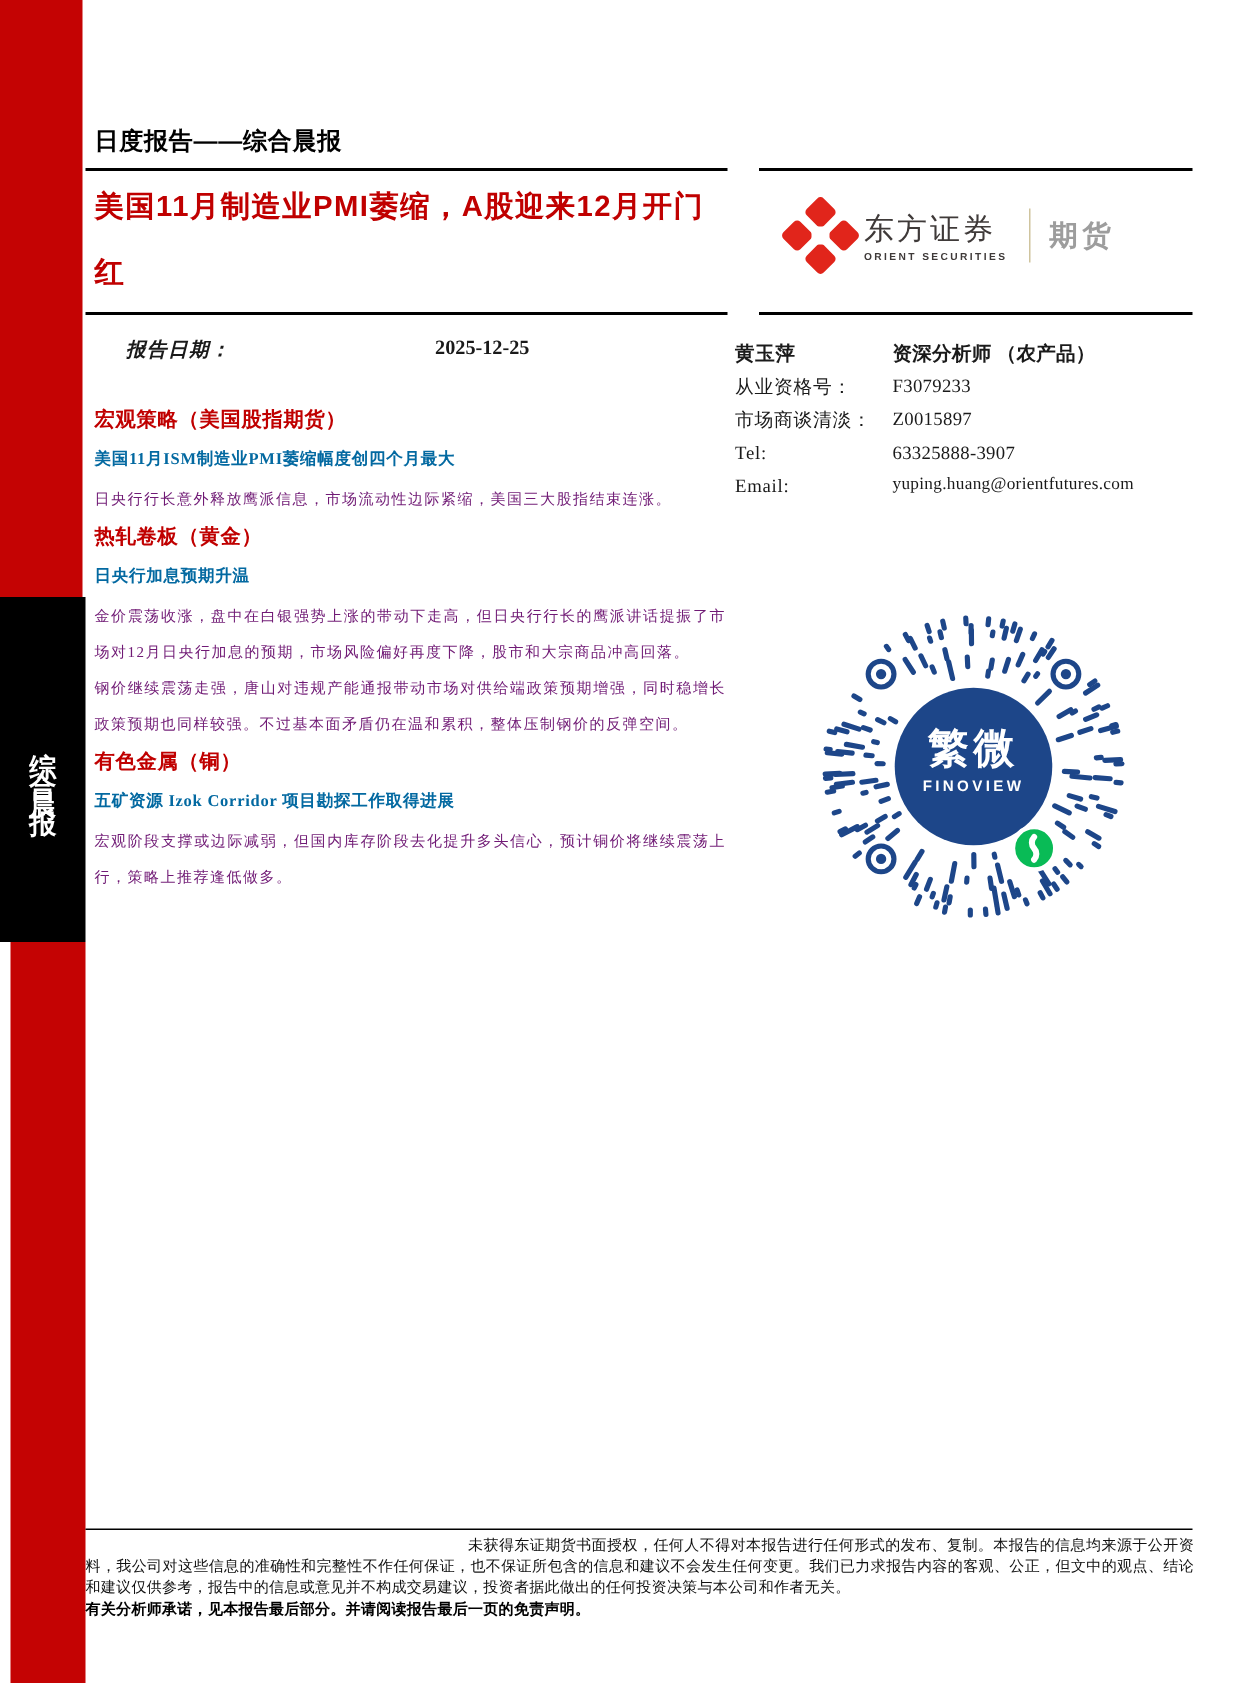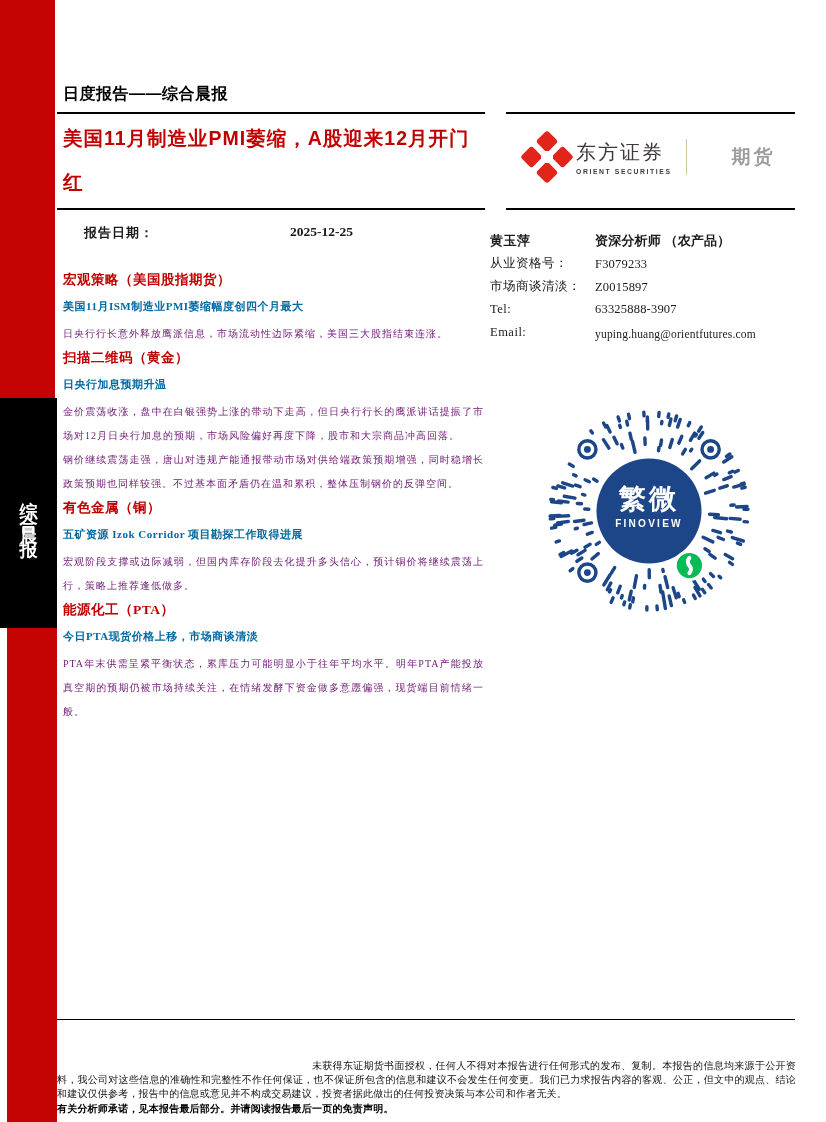--- a/index.html
+++ b/index.html
@@ -18,55 +18,55 @@
   .bar-bottom{position:absolute;left:7px;top:628px;width:50px;height:494px;background:var(--bar-red);}
   
   .rule{position:absolute;background:#000;height:2px;}
   .rule-thin{position:absolute;background:#000;height:1px;}
   
   .report-type{position:absolute;left:63px;top:84px;font-family:"Liberation Sans",sans-serif;
                font-weight:bold;font-size:16px;color:#000;letter-spacing:.5px;}
   .page-title{position:absolute;left:63px;top:116px;width:424px;
               font-family:"Liberation Sans",sans-serif;font-weight:bold;font-size:19.5px;
               line-height:44px;color:var(--title-red);letter-spacing:1px;}
-  .date-label{position:absolute;left:84px;top:224px;font-weight:bold;font-size:13px;letter-spacing:1px;}
+  .date-label{position:absolute;left:84px;top:224px;font-weight:bold;font-size:13px;letter-spacing:1px;font-style:italic;}
   .date-value{position:absolute;left:290px;top:224px;font-weight:bold;font-size:13.5px;}
   
   .brand{position:absolute;left:528px;top:138px;display:flex;align-items:center;}
   .logo-diamond{width:38px;height:38px;position:relative;transform:rotate(45deg);flex:0 0 auto;}
   .logo-diamond i{position:absolute;width:16px;height:16px;background:var(--logo-red);border-radius:3px;}
   .logo-diamond i:nth-child(1){left:0;top:0;}
   .logo-diamond i:nth-child(2){right:0;top:0;}
   .logo-diamond i:nth-child(3){left:0;bottom:0;}
   .logo-diamond i:nth-child(4){right:0;bottom:0;}
   .logo-diamond b{position:absolute;left:13px;top:13px;width:12px;height:12px;background:#fff;transform:rotate(45deg);}
   .brand-text{margin-left:10px;display:flex;flex-direction:column;}
   .brand-cn{font-family:"Liberation Sans",sans-serif;font-weight:normal;font-size:20px;color:#3f3a39;letter-spacing:2px;}
   .brand-en{font-family:"Liberation Sans",sans-serif;font-weight:bold;font-size:6.8px;color:#3f3a39;letter-spacing:1.6px;margin-top:2px;}
   .brand-sep{width:1px;height:36px;background:#cfc49e;margin:0 13px 0 14px;}
-  .brand-unit{font-family:"Liberation Sans",sans-serif;font-weight:bold;font-size:19px;color:#9d9d9d;letter-spacing:3px;margin-left:32px;}
+  .brand-unit{font-family:"Liberation Sans",sans-serif;font-weight:bold;font-size:19px;color:#9d9d9d;letter-spacing:3px;}
   
   .analyst{position:absolute;left:490px;top:227px;width:300px;font-size:12.5px;}
-  .a-row{display:flex;height:22.5px;align-items:flex-end;}
+  .a-row{display:flex;height:22.5px;align-items:flex-start;}
   .a-row .lbl{width:105px;flex:0 0 auto;letter-spacing:.5px;}
   .a-row.name .lbl,.a-row.name .val{font-weight:bold;font-size:13px;}
   .a-row .val{letter-spacing:.2px;}
   .a-row.email .val{font-size:11.5px;}
   
   .sections{position:absolute;left:63px;top:268px;width:421px;}
   .sec-cat{font-size:13.5px;font-weight:bold;color:var(--title-red);line-height:20px;margin:2px 0 6px;letter-spacing:.5px;}
   .sec-head{font-size:11px;font-weight:bold;color:#0369a1;line-height:20px;margin:0 0 6px;letter-spacing:.5px;}
   .sec-body{font-size:10px;line-height:24px;margin:0;text-align:justify;letter-spacing:1px;color:#701a75;}
   
   .qr-wrap{position:absolute;left:548px;top:410px;width:202px;height:202px;}
   .qr-caption{position:absolute;left:486px;top:619px;width:306px;font-size:12.5px;letter-spacing:.5px;color:#111;}
   
   .footer{position:absolute;left:57px;top:1024px;width:739px;font-size:10px;line-height:14px;color:#111;}
   .footer p{margin:0;text-align:justify;letter-spacing:.2px;}
-  .footer .disclaimer{text-indent:255px;margin-top:35px;}
+  .footer .disclaimer{text-indent:255px;}
   .footer .promise{font-weight:bold;margin-top:1px;color:#000;}
 </style>
 </head>
 <body>
 
 <div class="page">
 
   <div class="bar-top"></div>
   <div class="side-tab">
     <span>综合晨报</span>
@@ -121,36 +121,31 @@
     </div>
   </div>
 
   <div class="sections">
     <div class="section">
       <p class="sec-cat">宏观策略（美国股指期货）</p>
       <p class="sec-head">美国11月ISM制造业PMI萎缩幅度创四个月最大</p>
       <p class="sec-body">日央行行长意外释放鹰派信息，市场流动性边际紧缩，美国三大股指结束连涨。</p>
     </div>
     <div class="section">
-      <p class="sec-cat">扫描二维码（黄金）</p>
+      <p class="sec-cat">热轧卷板（黄金）</p>
       <p class="sec-head">日央行加息预期升温</p>
       <p class="sec-body">金价震荡收涨，盘中在白银强势上涨的带动下走高，但日央行行长的鹰派讲话提振了市场对12月日央行加息的预期，市场风险偏好再度下降，股市和大宗商品冲高回落。</p>
     </div>
     <div class="section">
       <p class="sec-body">钢价继续震荡走强，唐山对违规产能通报带动市场对供给端政策预期增强，同时稳增长政策预期也同样较强。不过基本面矛盾仍在温和累积，整体压制钢价的反弹空间。</p>
     </div>
     <div class="section">
       <p class="sec-cat">有色金属（铜）</p>
       <p class="sec-head">五矿资源 Izok Corridor 项目勘探工作取得进展</p>
       <p class="sec-body">宏观阶段支撑或边际减弱，但国内库存阶段去化提升多头信心，预计铜价将继续震荡上行，策略上推荐逢低做多。</p>
-    </div>
-    <div class="section">
-      <p class="sec-cat">能源化工（PTA）</p>
-      <p class="sec-head">今日PTA现货价格上移，市场商谈清淡</p>
-      <p class="sec-body">PTA年末供需呈紧平衡状态，累库压力可能明显小于往年平均水平。明年PTA产能投放真空期的预期仍被市场持续关注，在情绪发酵下资金做多意愿偏强，现货端目前情绪一般。</p>
     </div>
   </div>
 
   <div class="qr-wrap">
     <svg id="qr-svg" viewBox="0 0 200 200" width="202" height="202">
       <g id="qr-dashes">
           <line x1="160.0" y1="103.2" x2="168.7" y2="103.7" stroke="#1d4689" stroke-width="3.4" stroke-linecap="round"></line>
           <line x1="153.6" y1="126.0" x2="163.2" y2="130.6" stroke="#1d4689" stroke-width="3.4" stroke-linecap="round"></line>
           <line x1="113.7" y1="157.9" x2="114.1" y2="159.9" stroke="#1d4689" stroke-width="3.4" stroke-linecap="round"></line>
           <line x1="100.2" y1="158.1" x2="100.3" y2="166.1" stroke="#1d4689" stroke-width="3.4" stroke-linecap="round"></line>

